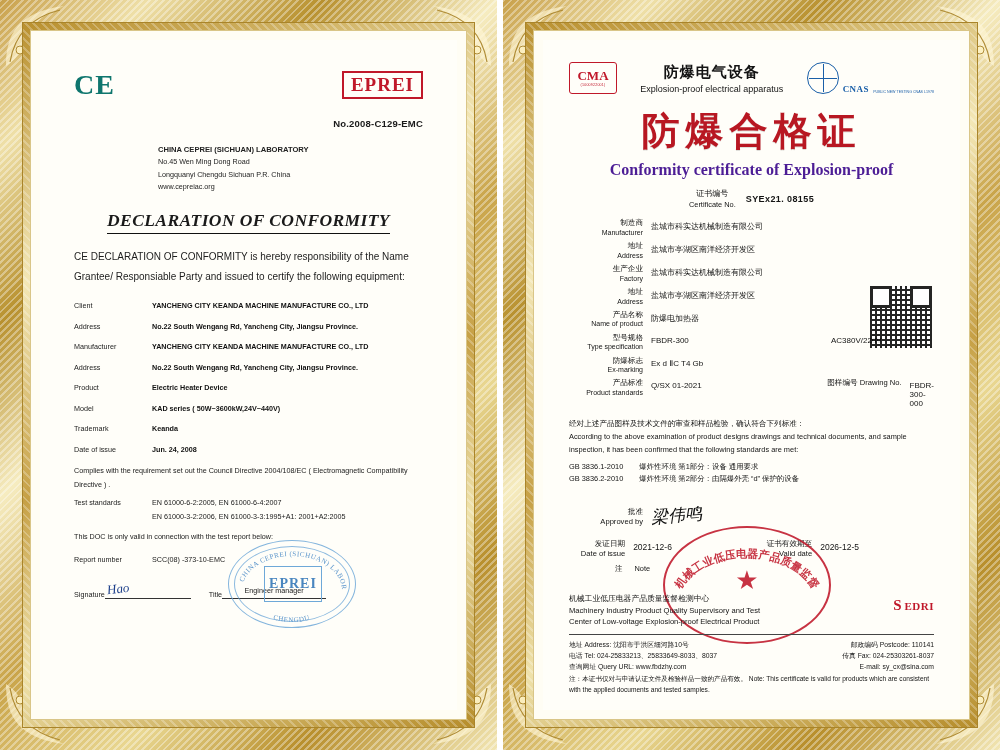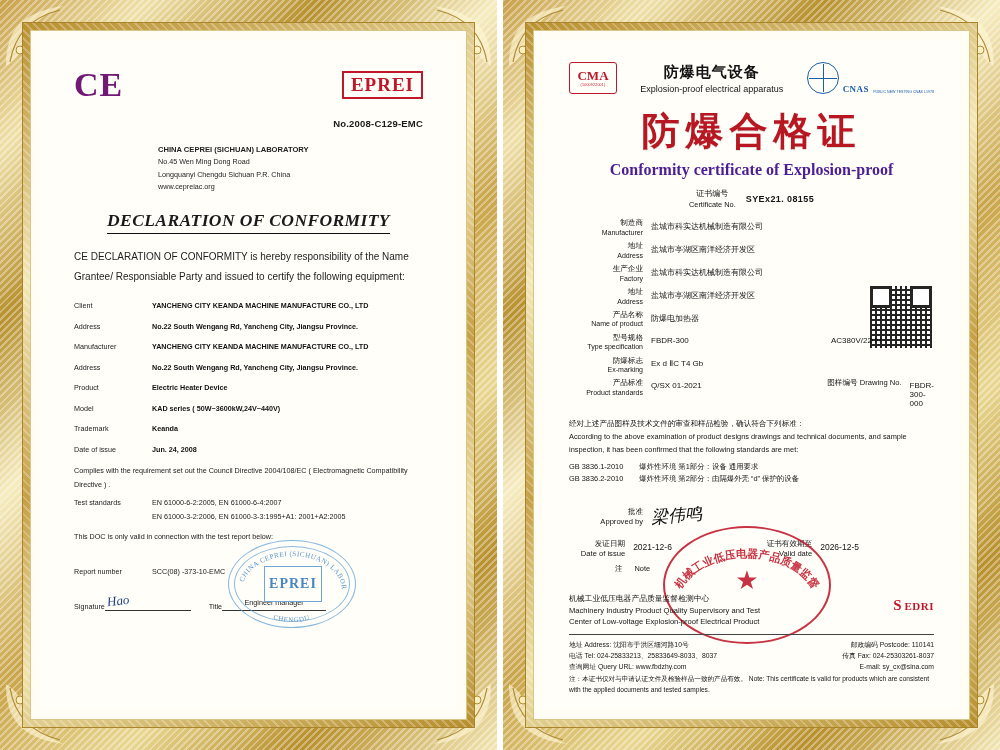--- a/index.html
+++ b/index.html
@@ -22,21 +22,21 @@
   .corner{position:absolute;width:64px;height:64px;pointer-events:none;opacity:.9;}
   .corner svg{width:100%;height:100%;display:block;}
   .c-tl{top:4px;left:4px;}
   .c-tr{top:4px;right:4px;transform:scaleX(-1);}
   .c-bl{bottom:4px;left:4px;transform:scaleY(-1);}
   .c-br{bottom:4px;right:4px;transform:scale(-1,-1);}
 
   
   .doc-l{position:absolute;inset:0;padding:22px 34px;box-sizing:border-box;color:#1a1a1a;}
   .row-top{display:flex;align-items:center;justify-content:space-between;height:46px;}
-  .ce-mark{font-family:"Liberation Serif",serif;font-size:34px;font-weight:700;letter-spacing:1px;color:#701a75;}
+  .ce-mark{font-family:"Liberation Serif",serif;font-size:28px;font-weight:700;letter-spacing:1px;color:#0f766e;}
   .eprei-logo{border:2px solid #c0182a;color:#c0182a;font-family:"Liberation Serif",serif;font-weight:700;
               font-size:19px;letter-spacing:1px;padding:1px 7px;}
   .docno{text-align:right;font-size:9.5px;font-weight:700;margin-top:10px;letter-spacing:.2px;}
   .lab-block{margin-top:14px;margin-left:84px;font-size:7.2px;line-height:1.75;color:#222;}
   .lab-block .lab-name{font-weight:700;font-size:7.6px;}
   .title-l{margin-top:16px;text-align:center;font-family:"Liberation Serif",serif;font-style:italic;
            font-weight:700;font-size:17.5px;letter-spacing:.4px;}
   .title-l .u{border-bottom:1.2px solid #111;padding-bottom:3px;}
   .para{margin-top:16px;font-size:10px;line-height:1.95;color:#1d1d1d;}
   .fields{margin-top:14px;font-size:7.2px;line-height:1.6;}
@@ -230,21 +230,21 @@
         <div class="std-row">
           <div class="f-lab">Test standards</div>
           <div class="std-list">
             <div>EN 61000-6-2:2005, EN 61000-6-4:2007</div>
             <div>EN 61000-3-2:2006, EN 61000-3-3:1995+A1: 2001+A2:2005</div>
           </div>
         </div>
 
         <div class="note">This DOC is only valid in connection with the test report below:</div>
 
-        <div class="std-row" style="margin-top:24px">
+        <div class="std-row" style="margin-top:12px">
           <div class="f-lab">Report number</div>
           <div>SCC(08) -373-10-EMC</div>
         </div>
 
         <div class="sig-row">
           <div class="sig-lab">Signature</div>
           <div class="sig-line">
             <span class="sig-ink">Hao</span>
           </div>
           <div class="title-lab">Title</div>

